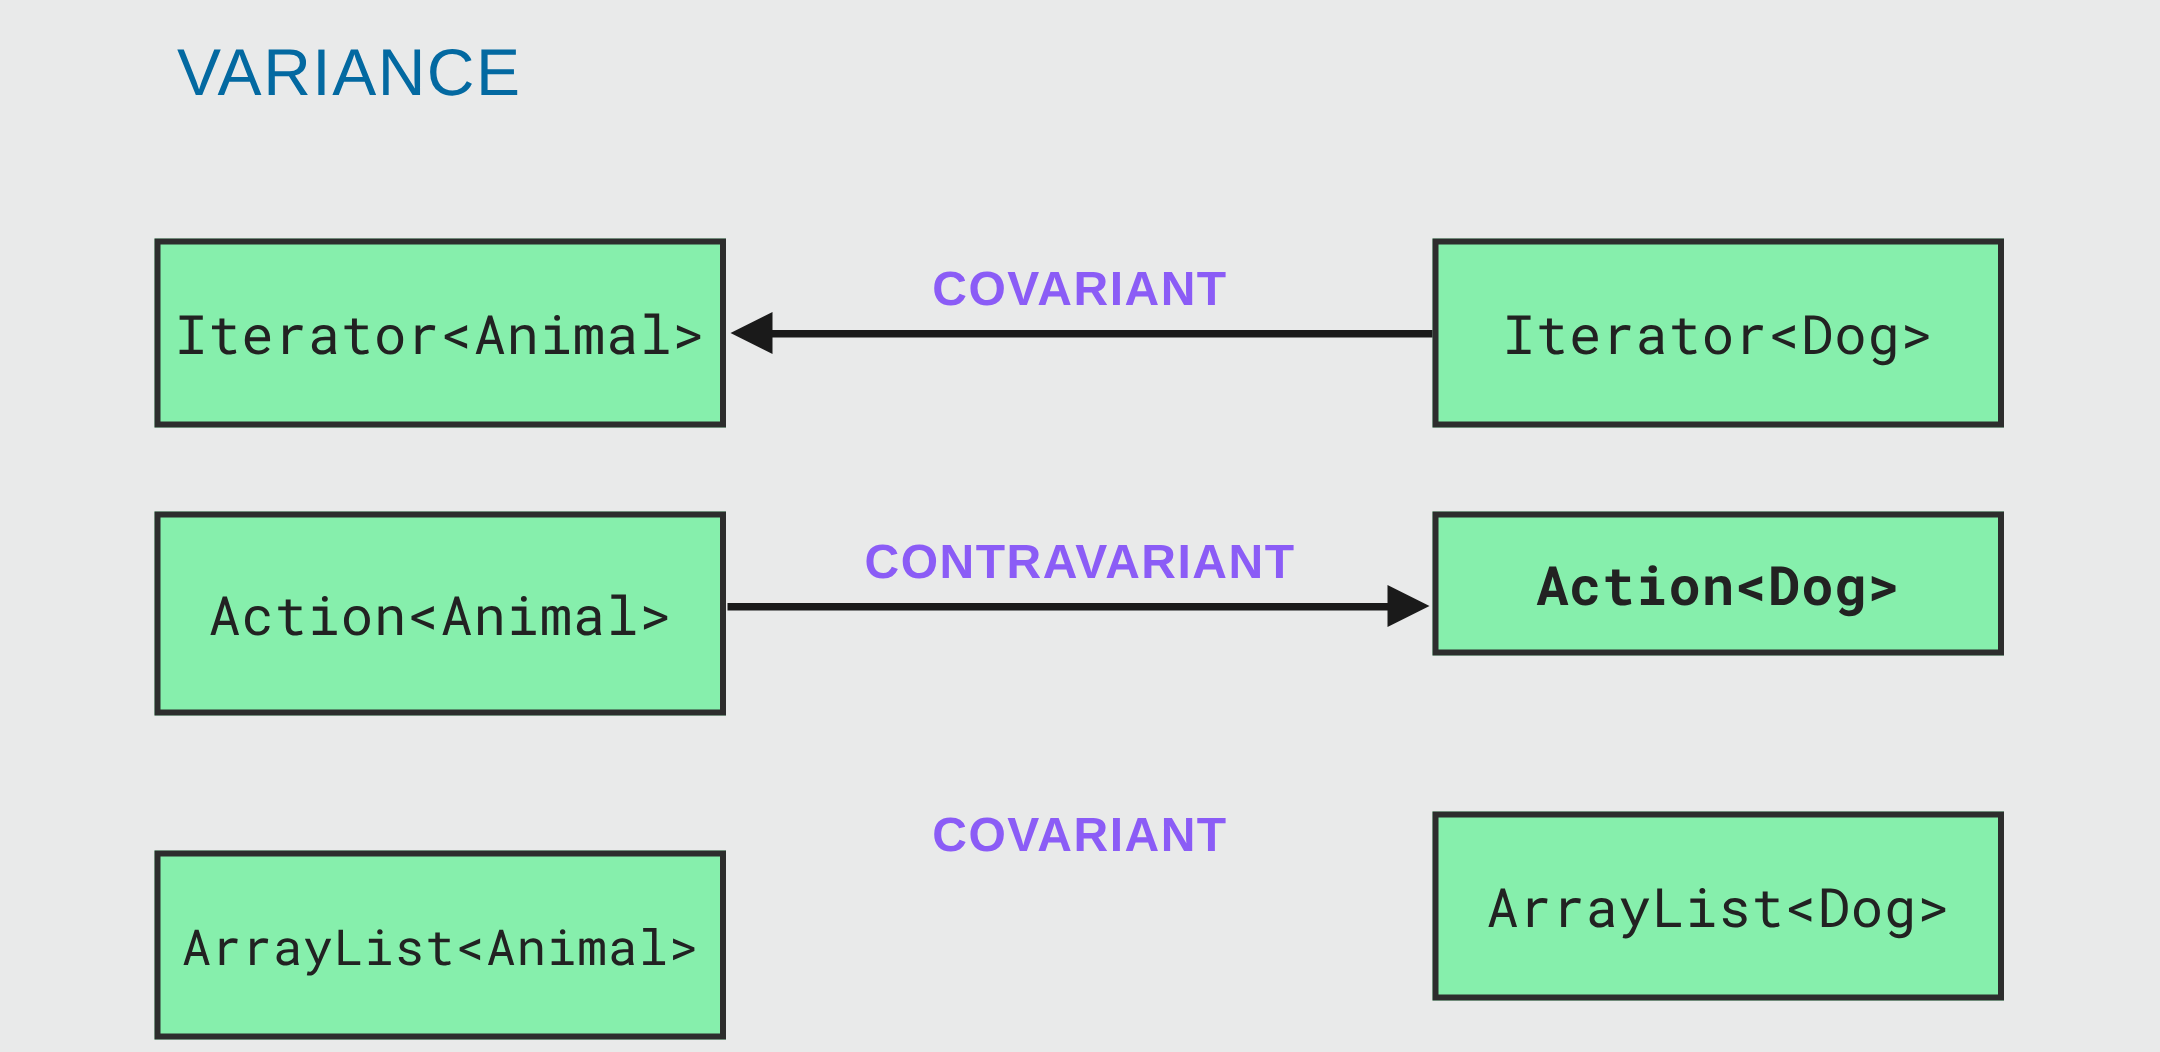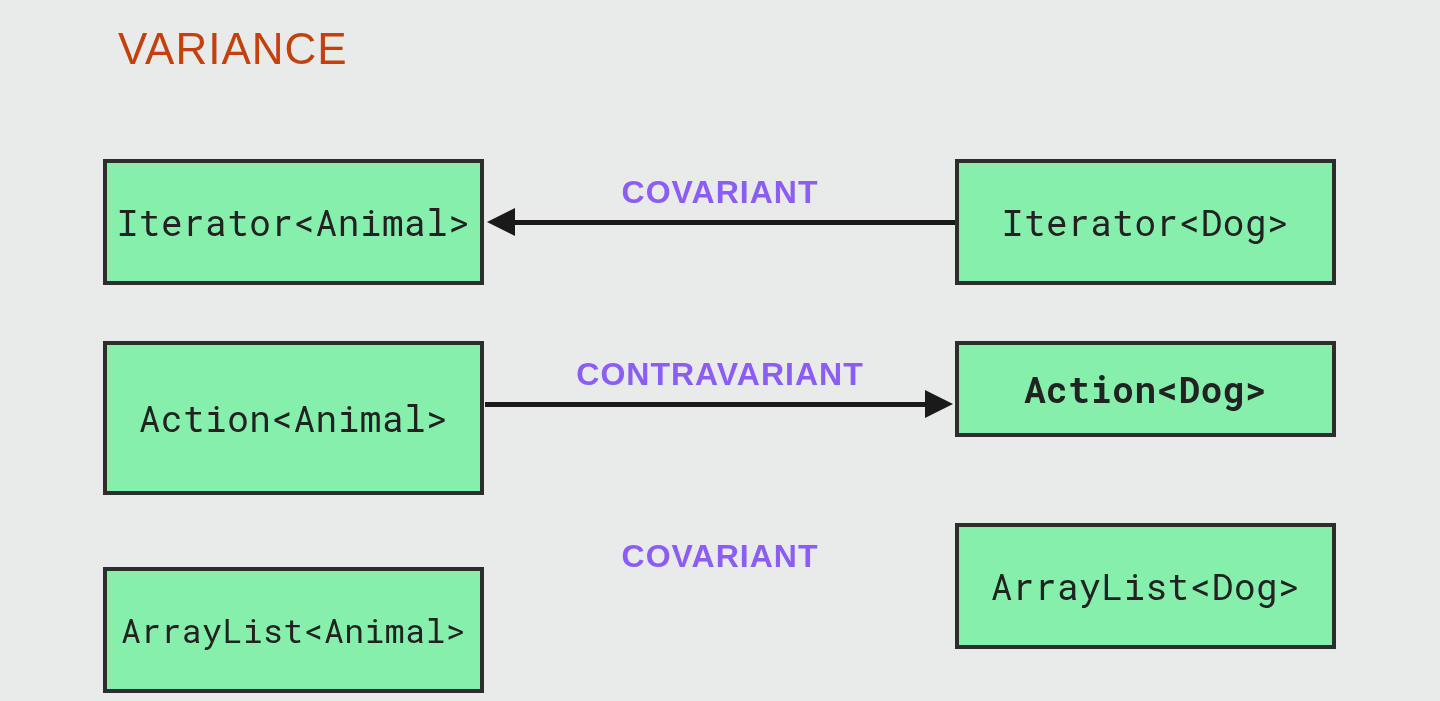--- a/index.html
+++ b/index.html
@@ -18,21 +18,21 @@
   }
   .title {
     position: absolute;
     left: 118px;
     top: 24px;
     font-family: "Helvetica Neue", Helvetica, Arial, sans-serif;
     font-weight: 300;
     letter-spacing: 1px;
     font-stretch: condensed;
     font-size: 44px;
-    color: #c2410c;
+    color: #0369a1;
   }
 
   .box {
     position: absolute;
     border: 4px solid #2d2d2d;
     background: #86efac;
     display: flex;
     align-items: center;
     justify-content: center;
     box-sizing: border-box;
@@ -89,32 +89,32 @@
     <span class="mono">Iterator&lt;Animal&gt;</span>
   </div>
   <div class="box" style="left:955px; top:159px; width:381px; height:126px;">
     <span class="mono">Iterator&lt;Dog&gt;</span>
   </div>
   <div class="row-label" style="left:480px; top:174px;">COVARIANT</div>
 
   <div class="shaft" style="left:514px; top:220px; width:441px;"></div>
   <div class="head-left" style="left:487px; top:208px;"></div>
 
-  <div class="box" style="left:103px; top:341px; width:381px; height:154px;">
+  <div class="box" style="left:103px; top:341px; width:381px; height:136px;">
     <span class="mono">Action&lt;Animal&gt;</span>
   </div>
   <div class="box" style="left:955px; top:341px; width:381px; height:96px;font-weight:bold;">
     <span class="mono">Action&lt;Dog&gt;</span>
   </div>
   <div class="row-label" style="left:480px; top:356px;">CONTRAVARIANT</div>
 
   <div class="shaft" style="left:485px; top:402px; width:441px;"></div>
   <div class="head-right" style="left:925px; top:390px;"></div>
 
   <div class="box" style="left:103px; top:523px; width:381px; height:126px;margin-top:44px;">
     <span class="mono" style="font-size:33px;">ArrayList&lt;Animal&gt;</span>
   </div>
-  <div class="box" style="left:955px; top:523px; width:381px; height:126px;align-items:center;">
+  <div class="box" style="left:955px; top:541px; width:381px; height:126px;align-items:center;">
     <span class="mono">ArrayList&lt;Dog&gt;</span>
   </div>
   <div class="row-label" style="left:480px; top:538px;">COVARIANT</div>
 
 </div>
 
 </body></html>

